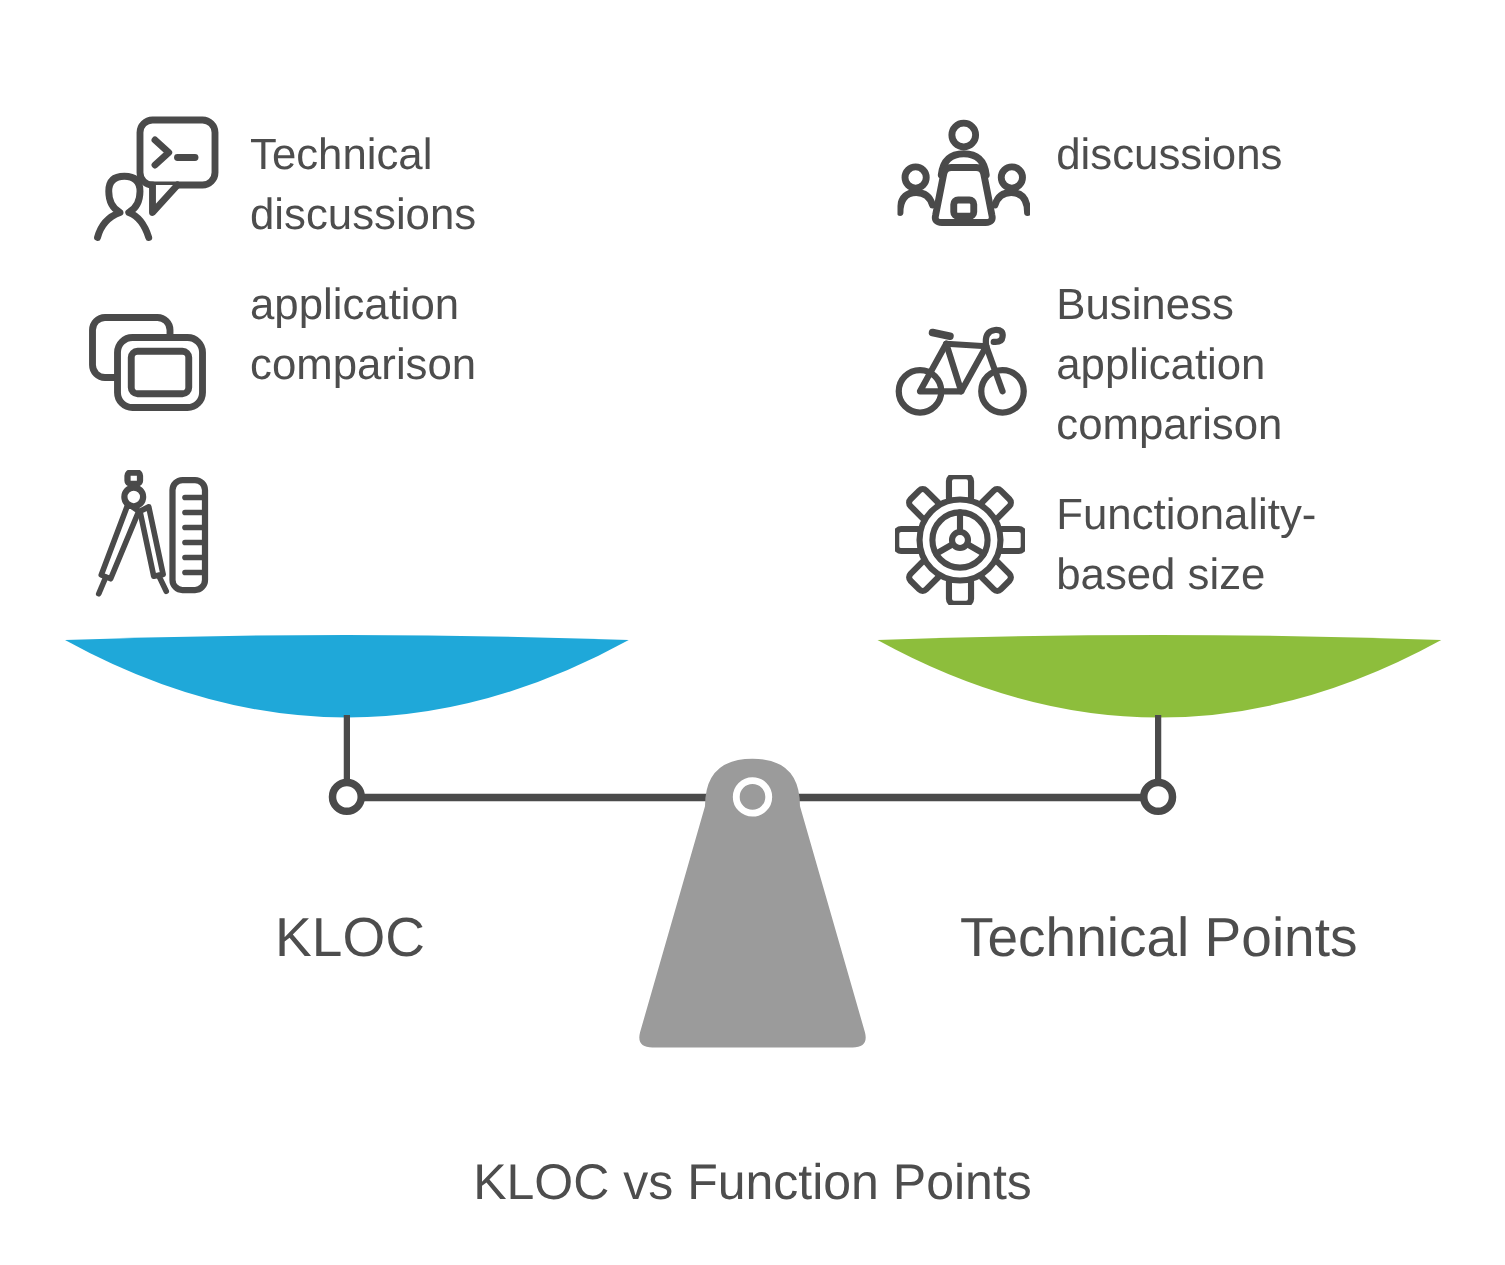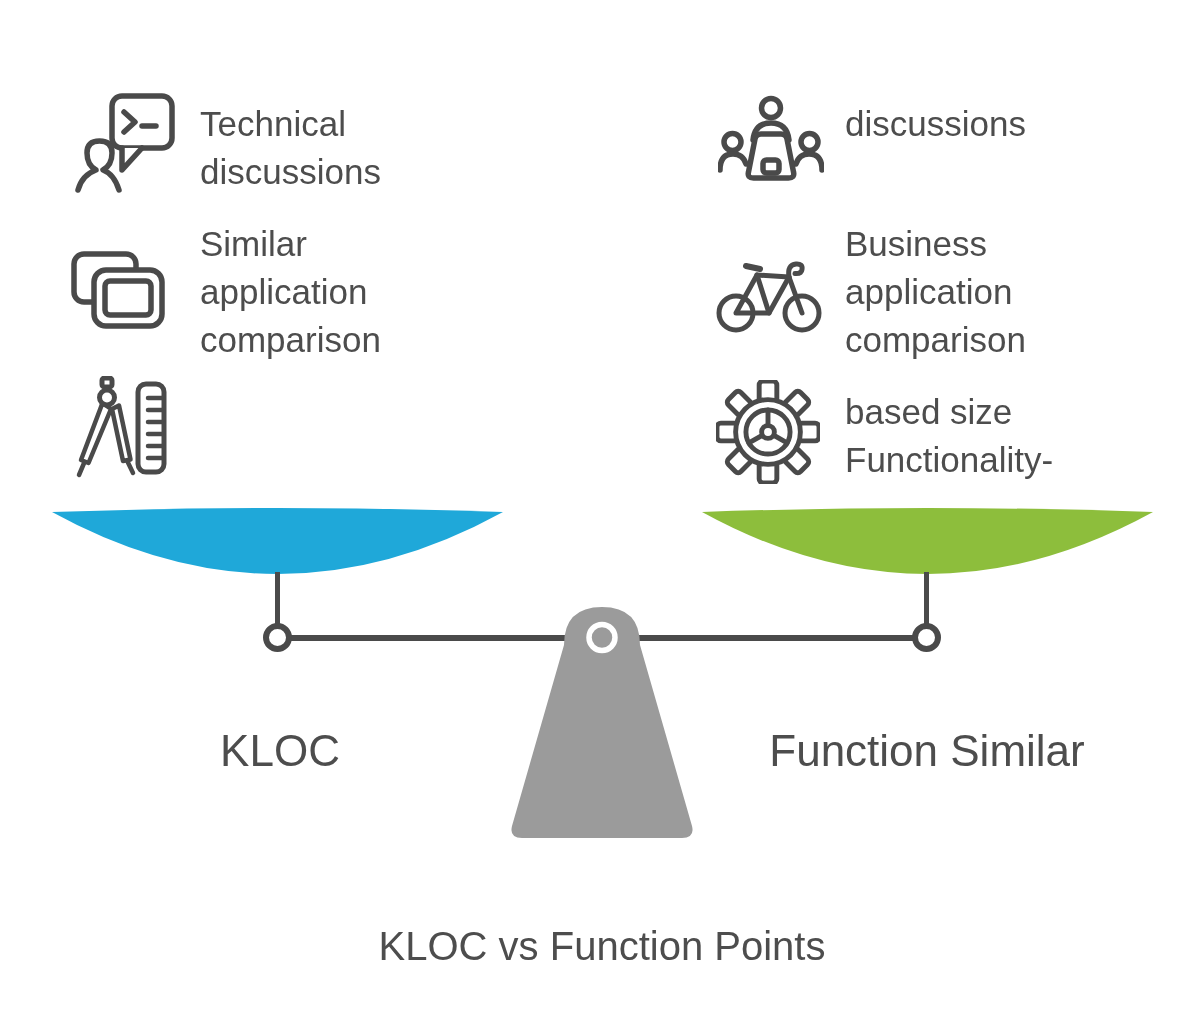--- a/index.html
+++ b/index.html
@@ -55,21 +55,20 @@
 
   <svg class="icon" style="left:68px;top:248px" width="100" height="84" viewBox="0 0 100 84">
     <g stroke="#4a4a4a" stroke-width="5.5" fill="none" stroke-linecap="round" stroke-linejoin="round">
       <rect x="6" y="6" width="62" height="48" rx="10" fill="#fff"></rect>
       <rect x="26" y="22" width="68" height="56" rx="12" fill="#fff"></rect>
       <rect x="37" y="33" width="46" height="34" rx="5"></rect>
     </g>
   </svg>
   <div class="item" style="left:200px;top:220px">
     <div class="item-text">
-      <span>Similar</span>
       <span>application</span>
       <span>comparison</span>
     </div>
   </div>
 
   <svg class="icon" style="left:74px;top:376px" width="100" height="104" viewBox="0 0 100 104">
     <g stroke="#4a4a4a" stroke-width="5" fill="none" stroke-linecap="round" stroke-linejoin="round">
       <rect x="64" y="8" width="26" height="88" rx="8" fill="#fff"></rect>
       <g stroke-width="4.5">
         <path d="M88 22 H74"></path>
@@ -140,22 +139,22 @@
       <circle cx="52" cy="52" r="33" fill="#fff"></circle>
       <circle cx="52" cy="52" r="22.5"></circle>
       <path d="M52 52 L52 29.5"></path>
       <path d="M52 52 L32.5 63.2"></path>
       <path d="M52 52 L71.5 63.2"></path>
       <circle cx="52" cy="52" r="6.5" fill="#fff"></circle>
     </g>
   </svg>
   <div class="item" style="left:845px;top:388px">
     <div class="item-text">
+      <span>Functionality-</span>
       <span>based size</span>
-      <span>Functionality-</span>
     </div>
   </div>
 
   <svg class="pan" style="left:50px;top:504px" width="455" height="78" viewBox="0 0 455 78">
     <path d="M2 8 Q227.5 0 453 8 Q227.5 132 2 8 Z" fill="var(--blue-pan,#1fa8d9)"></path>
   </svg>
 
   <svg class="pan" style="left:700px;top:504px" width="455" height="78" viewBox="0 0 455 78">
     <path d="M2 8 Q227.5 0 453 8 Q227.5 132 2 8 Z" fill="var(--green-pan,#8dbe3c)"></path>
   </svg>
@@ -167,17 +166,17 @@
 
   <div class="pivot" style="left:263px;top:623px"></div>
   <div class="pivot" style="left:912px;top:623px"></div>
 
   <svg class="fulcrum" style="left:502px;top:602px" width="200" height="240" viewBox="0 0 200 240">
     <path d="M62 43 Q62 5 100 5 Q138 5 138 43 L190 224 Q193 236 180 236 L20 236 Q7 236 10 224 Z" fill="var(--fulcrum-gray,#9b9b9b)"></path>
     <circle cx="100" cy="35.5" r="13" fill="none" stroke="#fff" stroke-width="5.5"></circle>
   </svg>
 
   <div class="pan-label" style="left:280px;top:726px">KLOC</div>
-  <div class="pan-label" style="left:927px;top:726px">Function Similar</div>
+  <div class="pan-label" style="left:927px;top:726px">Technical Points</div>
 
   <div class="title" style="left:602px;top:924px">KLOC vs Function Points</div>
 
 </div>
 
 </body></html>

